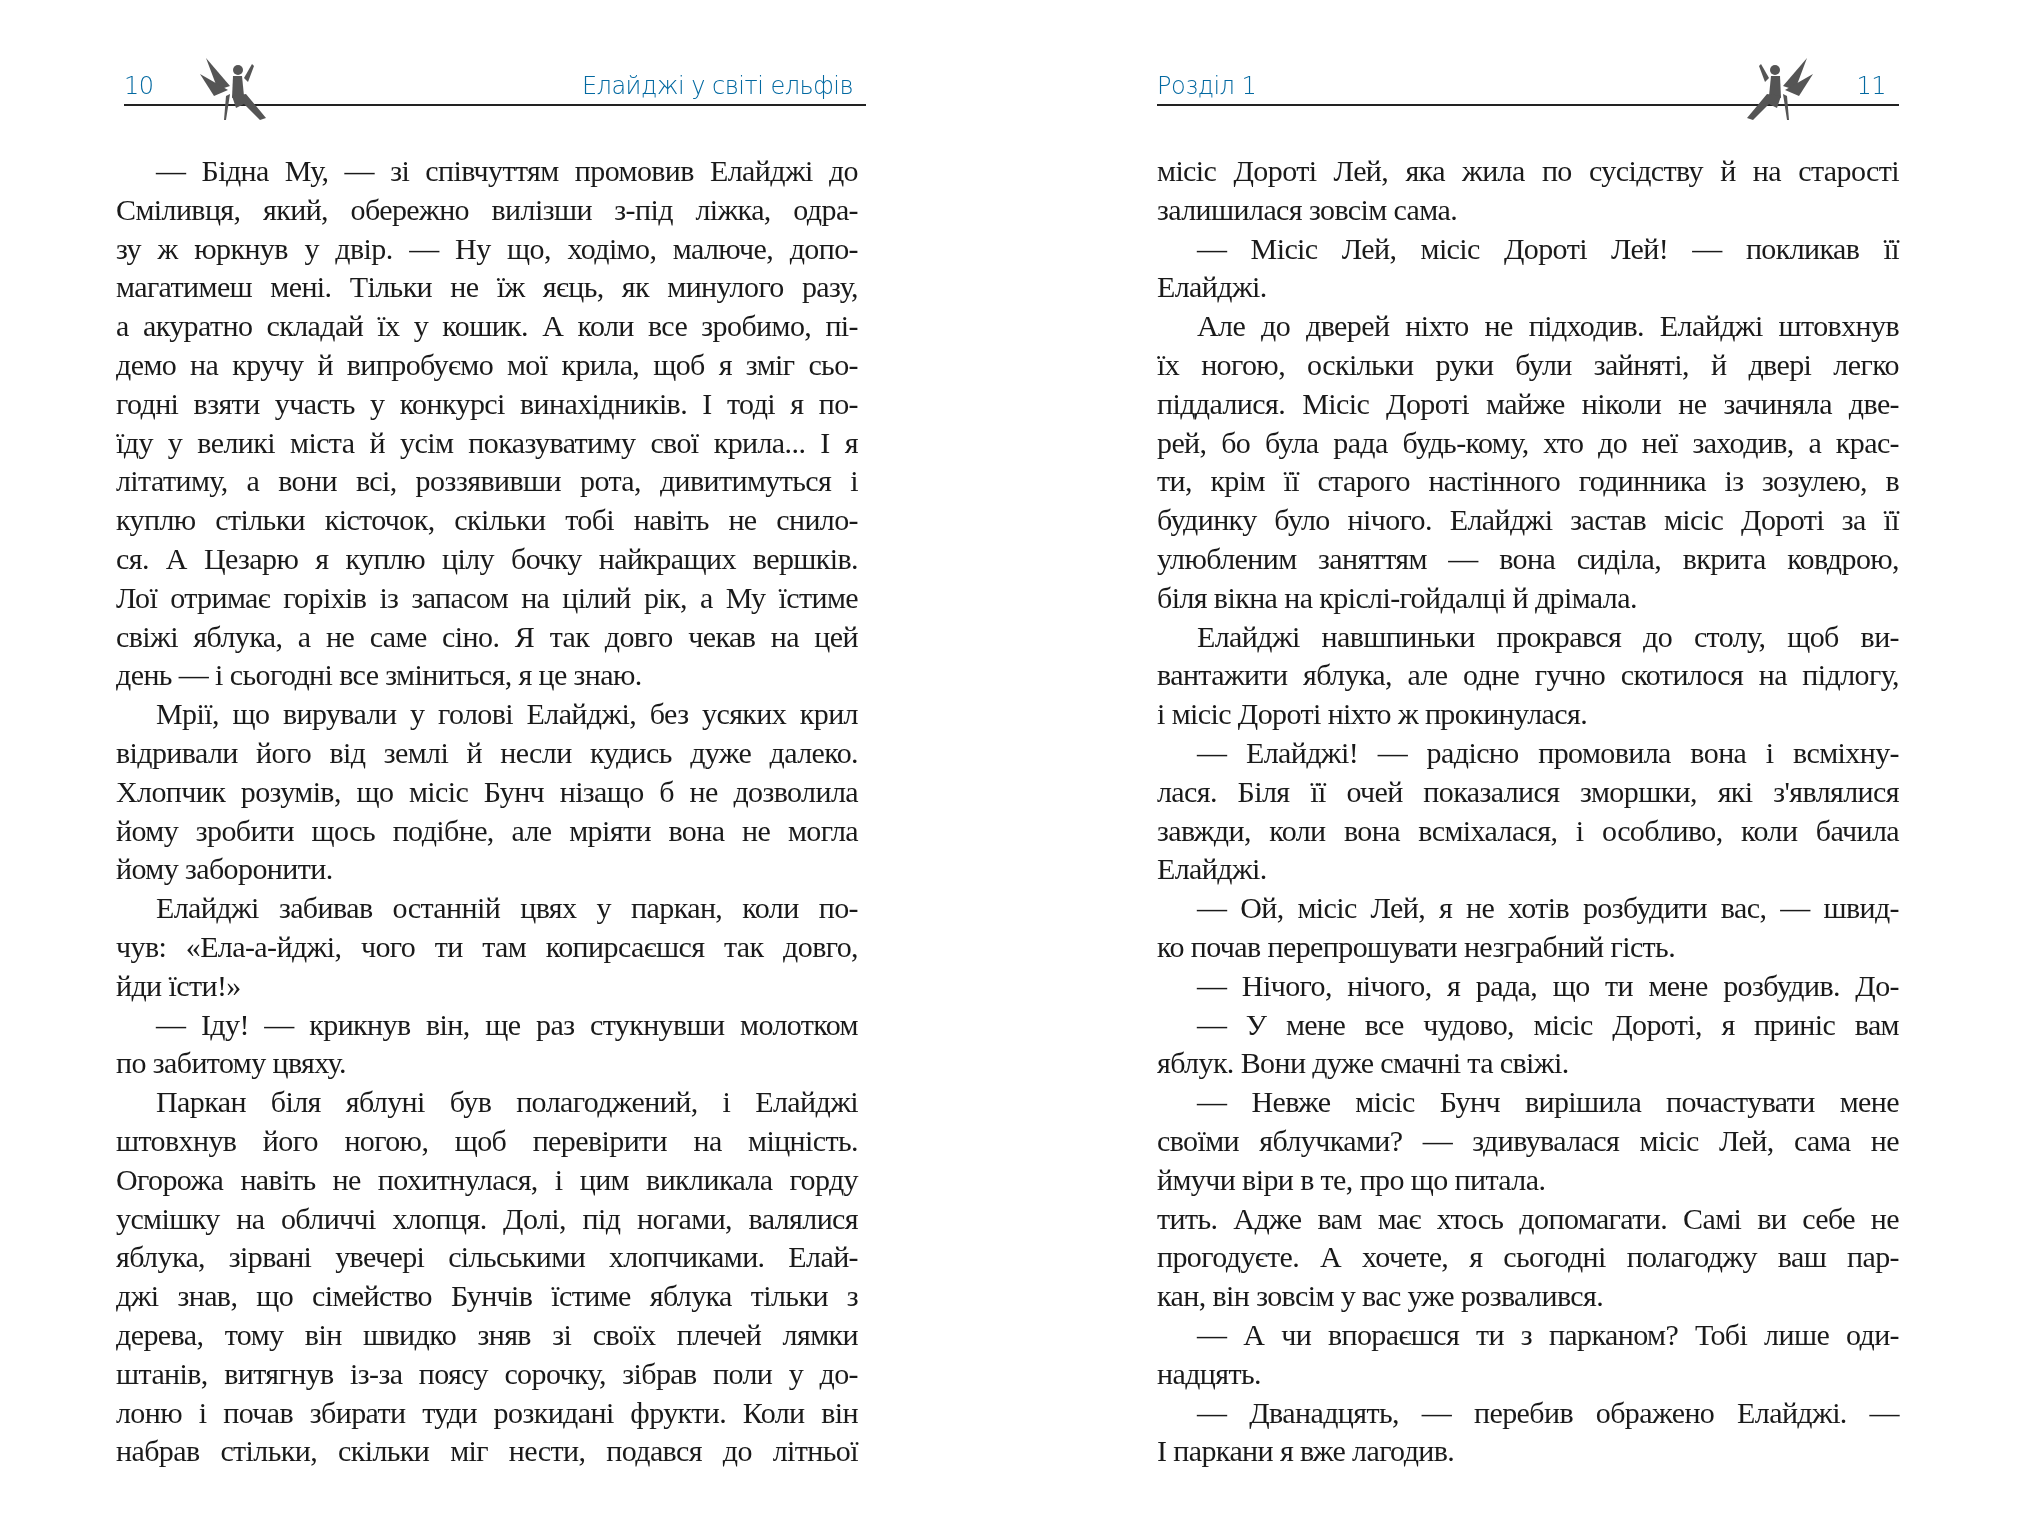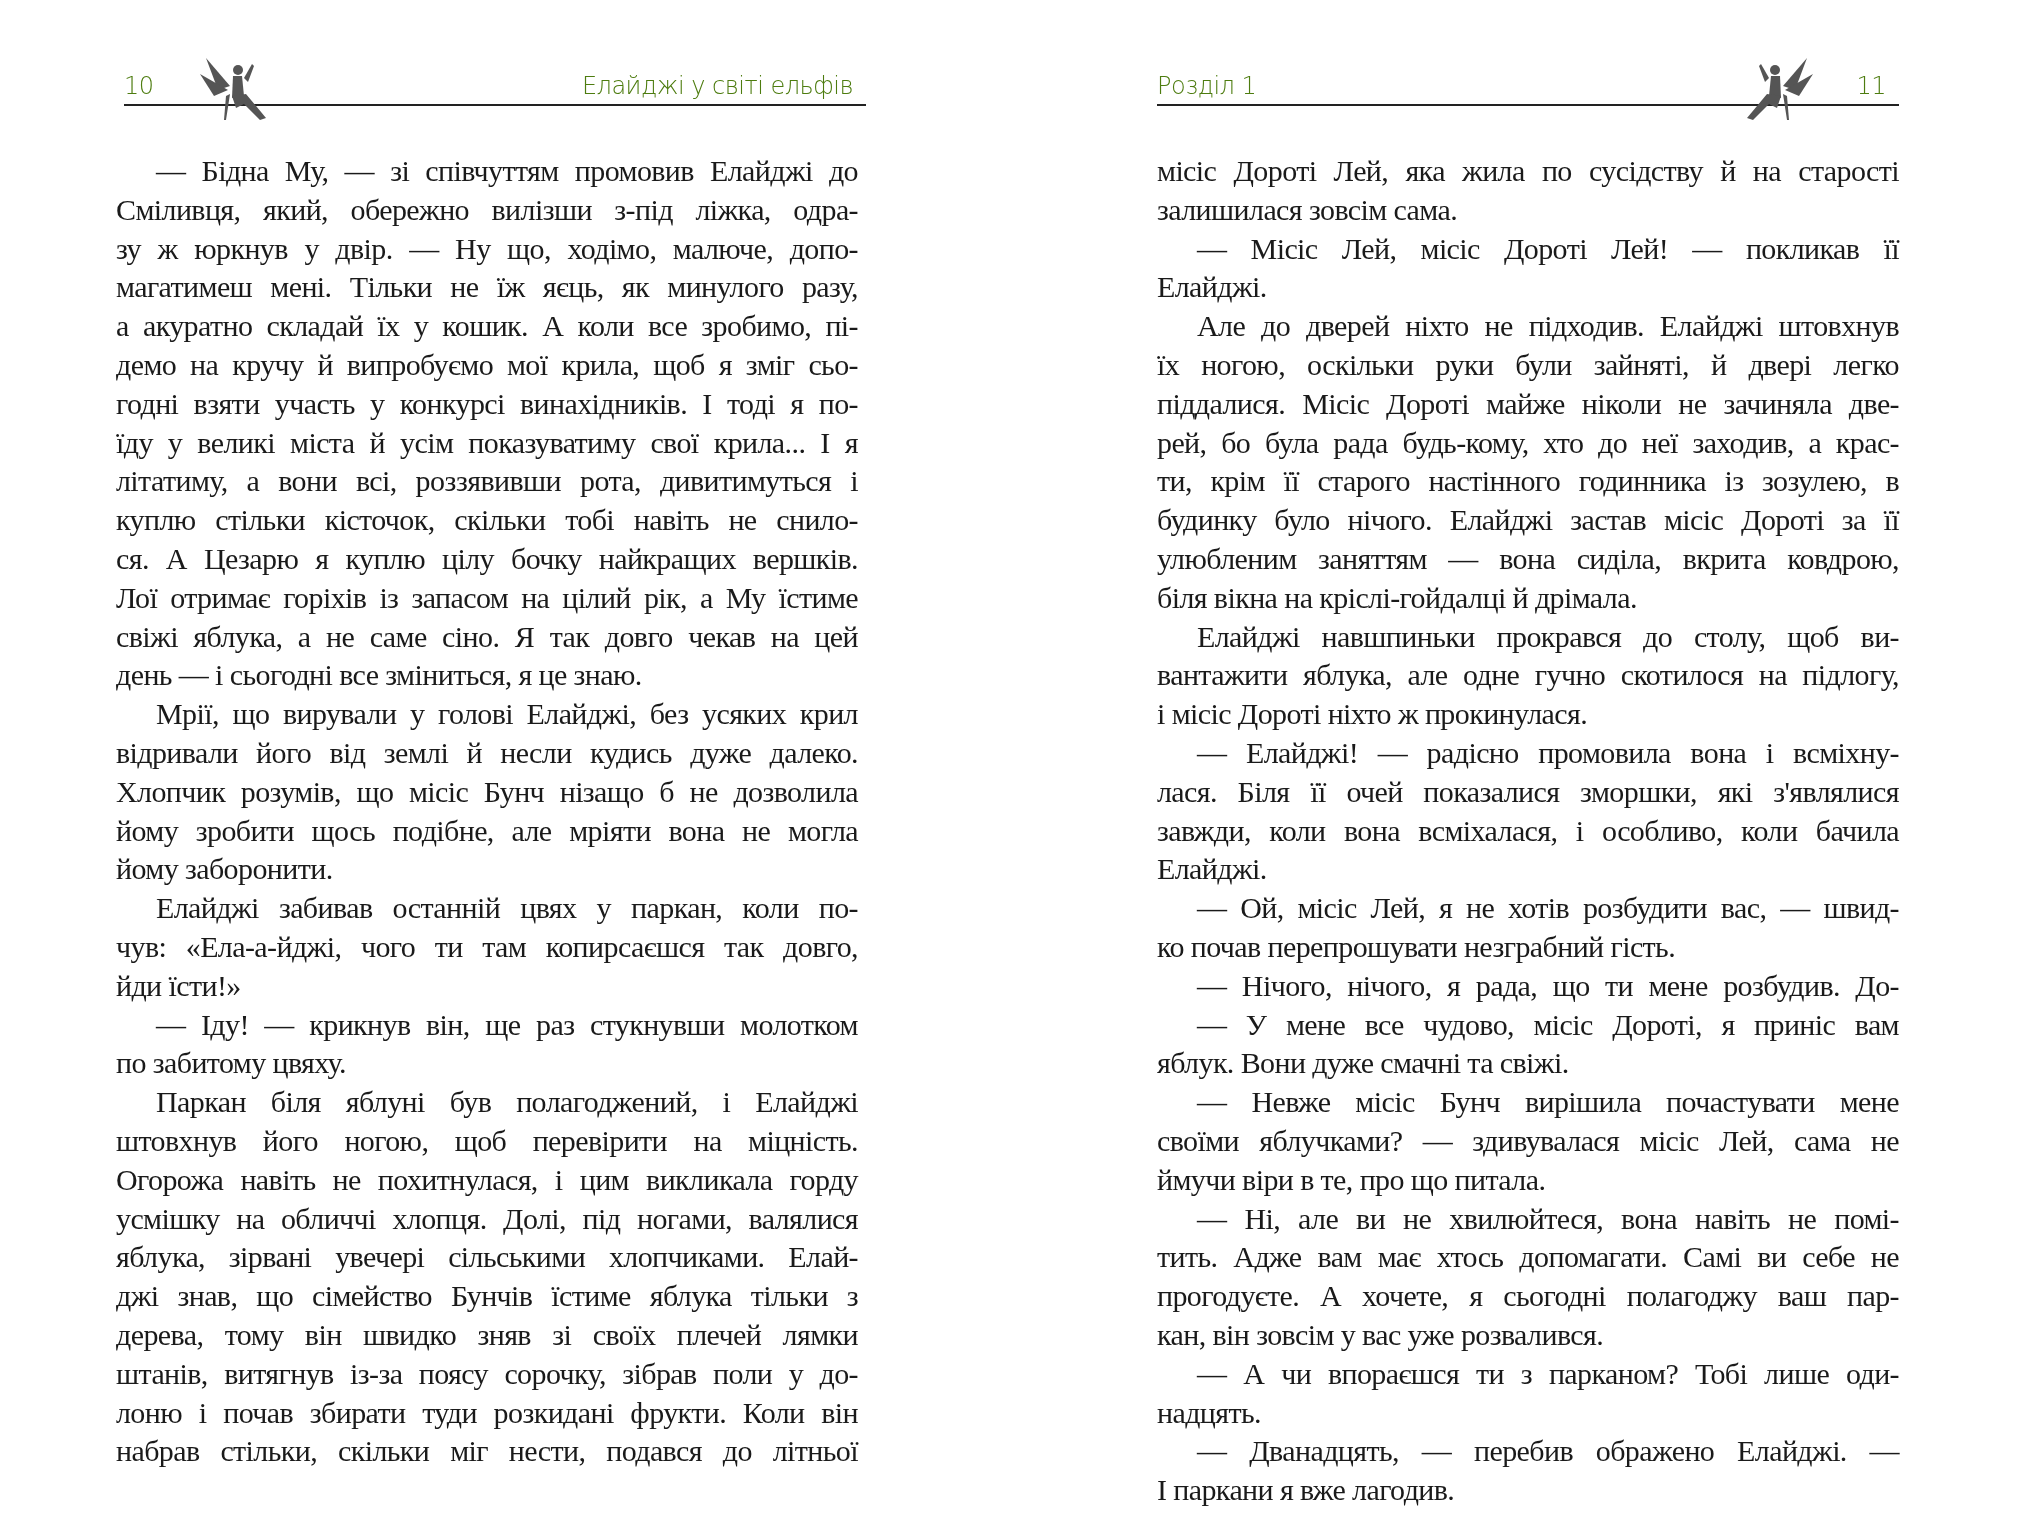--- a/index.html
+++ b/index.html
@@ -5,21 +5,21 @@
   html, body { margin:0; padding:0; }
   body { width:2031px; height:1529px; background:#ffffff; position:relative; overflow:hidden;
          font-family:"Liberation Serif", "DejaVu Serif", serif; color:#1a1a1a; }
   .page { position:absolute; top:0; height:1529px; }
   .page.left { left:0; width:1015px; }
   .page.right { left:1015px; width:1016px; }
   .header { position:absolute; top:62px; height:42px; border-bottom:2px solid #222; }
   .left .header { left:124px; width:742px; }
   .right .header { left:142px; width:742px; }
   .hdr-text { position:absolute; bottom:4px; font-family:"DejaVu Sans", sans-serif; font-weight:200;
-              font-size:24px; letter-spacing:-0.5px; color:#4d7c0f; }
+              font-size:24px; letter-spacing:-0.5px; color:#0369a1; }
   .hdr-left { left:0; }
   .hdr-right { right:13px; }
   .fairy { position:absolute; bottom:-18px; width:80px; height:66px; }
   .left .fairy { left:72px; }
   .right .fairy { right:82px; transform:scaleX(-1); }
   .body { position:absolute; top:152px; }
   .left .body { left:116px; width:742px; }
   .right .body { left:142px; width:742px; }
   .line { height:38.8px; line-height:38.8px; font-size:30px; white-space:nowrap;
           text-align:justify; text-align-last:justify; font-stretch:condensed; letter-spacing:-0.6px; }
@@ -120,21 +120,20 @@
       <div class="line">завжди, коли вона всміхалася, і особливо, коли бачила</div>
       <div class="line last">Елайджі.</div>
       <div class="line indent">— Ой, місіс Лей, я не хотів розбудити вас, — швид-</div>
       <div class="line last">ко почав перепрошувати незграбний гість.</div>
       <div class="line indent">— Нічого, нічого, я рада, що ти мене розбудив. До-</div>
       <div class="line indent">— У мене все чудово, місіс Дороті, я приніс вам</div>
       <div class="line last">яблук. Вони дуже смачні та свіжі.</div>
       <div class="line indent">— Невже місіс Бунч вирішила почастувати мене</div>
       <div class="line">своїми яблучками? — здивувалася місіс Лей, сама не</div>
       <div class="line last">ймучи віри в те, про що питала.</div>
-      <div class="line indent">— Ні, але ви не хвилюйтеся, вона навіть не помі-</div>
       <div class="line">тить. Адже вам має хтось допомагати. Самі ви себе не</div>
       <div class="line">прогодуєте. А хочете, я сьогодні полагоджу ваш пар-</div>
       <div class="line last">кан, він зовсім у вас уже розвалився.</div>
       <div class="line indent">— А чи впораєшся ти з парканом? Тобі лише оди-</div>
       <div class="line last">надцять.</div>
       <div class="line indent">— Дванадцять, — перебив ображено Елайджі. —</div>
       <div class="line last">І паркани я вже лагодив.</div>
     </div>
 </div>
 

